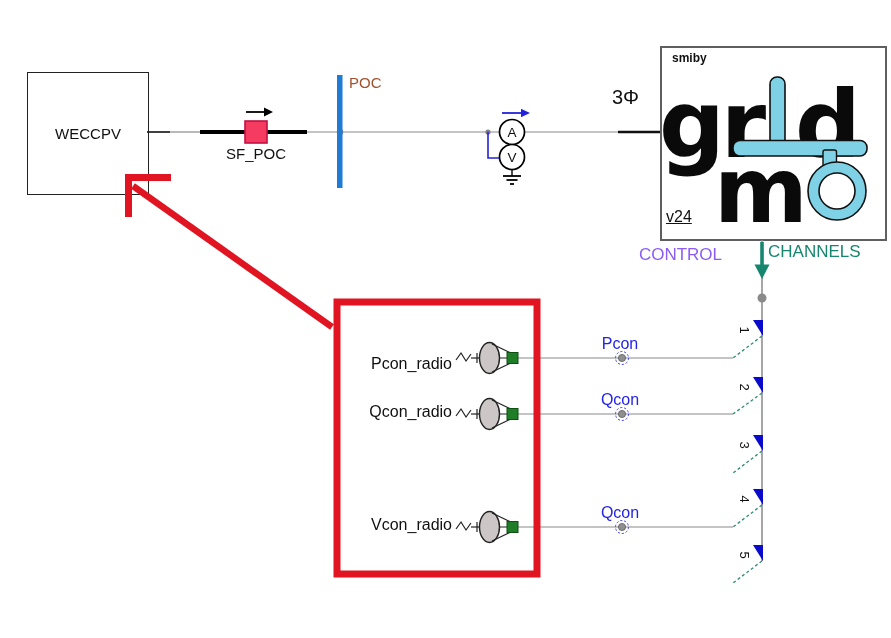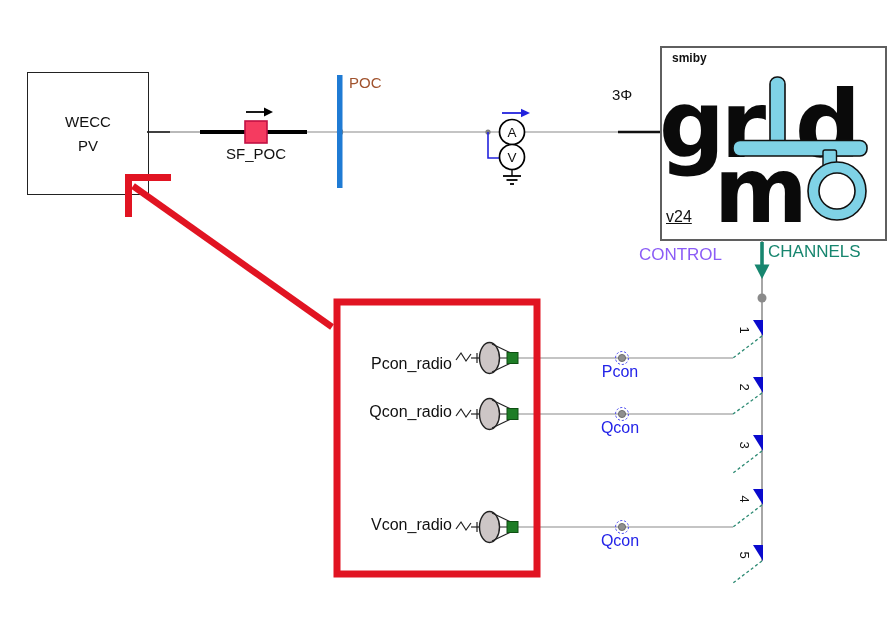--- a/index.html
+++ b/index.html
@@ -5,32 +5,32 @@
   html,body{margin:0;padding:0;background:#fff;}
   #canvas{
     position:relative;width:891px;height:638px;background:#ffffff;overflow:hidden;
     font-family:"Liberation Sans",sans-serif;color:#111;
   }
   svg{position:absolute;left:0;top:0;}
   .lbl{position:absolute;white-space:nowrap;}
   .wecc-box{
     position:absolute;left:27px;top:72px;width:120px;height:121px;
     border:1.4px solid #222;background:transparent;
-    display:flex;flex-direction:column;align-items:center;justify-content:center;
+    display:flex;flex-direction:row;align-items:center;justify-content:center;
     font-size:15px;line-height:1.55;
   }
   .sfpoc{left:212px;top:145px;width:88px;text-align:center;font-size:15px;}
   .poc{left:349px;top:74px;font-size:15px;color:#A0522D;}
-  .phase{left:612px;top:86px;font-size:15px;}
+  .phase{left:612px;top:86px;font-size:20px;}
   .brand{left:672px;top:51px;font-size:12px;font-weight:bold;}
   .version{left:666px;top:208px;font-size:16px;text-decoration:underline;}
   .control{left:630px;top:245px;width:92px;text-align:right;font-size:17px;color:#8b5cf6;}
   .channels-lbl{left:768px;top:242px;font-size:17px;color:#17866F;}
   .radio-lbl{width:122px;text-align:right;font-size:16px;color:#101010;}
-  .sig-lbl{width:70px;text-align:center;font-size:16px;color:#2323E8;left:585px;margin-top:28px;}
+  .sig-lbl{width:70px;text-align:center;font-size:16px;color:#2323E8;left:585px;}
 </style>
 </head>
 <body>
 
 <div id="canvas">
 
   <svg width="891" height="638">
 
     <g fill="none">
       <line x1="147" y1="132" x2="170" y2="132" stroke="#111" stroke-width="1.6"></line>

